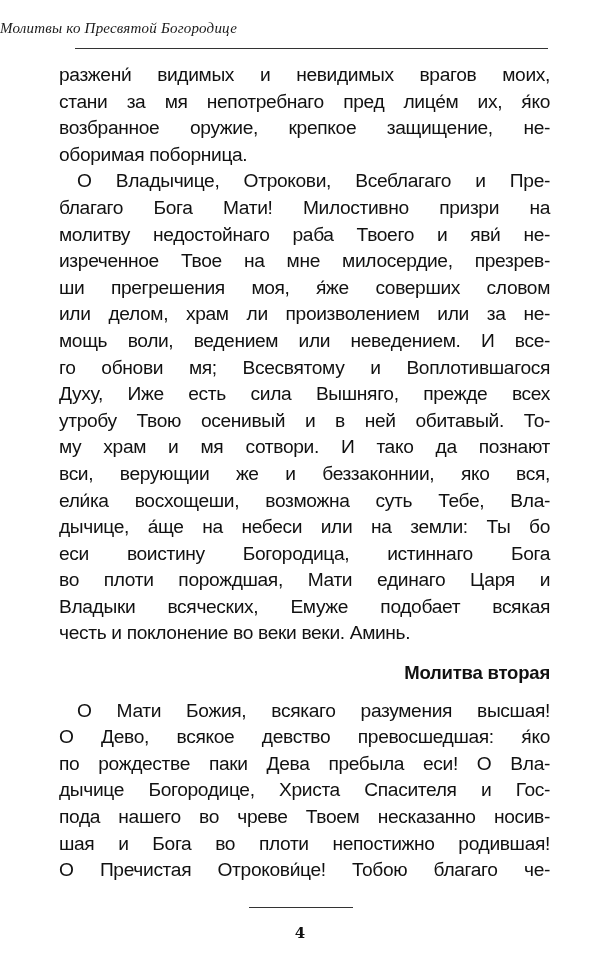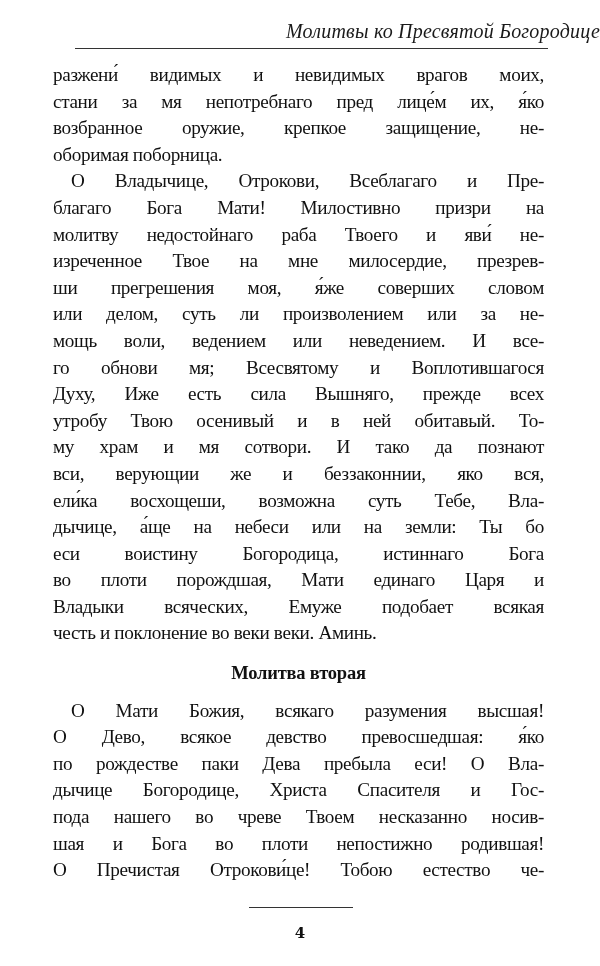--- a/index.html
+++ b/index.html
@@ -3,43 +3,43 @@
 <meta charset="utf-8">
 <style>
   html, body { margin: 0; padding: 0; background: #ffffff; }
   body {
     width: 600px; height: 966px; position: relative; overflow: hidden;
     font-family: "DejaVu Serif", "Liberation Serif", serif;
     color: #111111;
   }
   .running-head {
     position: absolute; left: 0; width: 600px; top: 20px;
-    text-align: right;
+    text-align: left;
     font-family: "Liberation Serif", "DejaVu Serif", serif;
-    font-style: italic; font-size: 20px; letter-spacing: 0.2px;
+    font-style: italic; font-size: 15px; letter-spacing: 0.2px;
     color: #1a1a1a;
   }
   .head-rule {
     position: absolute; left: 75px; width: 473px; top: 48px;
     height: 0; border-top: 1px solid #333;
   }
   .text-block {
-    position: absolute; left: 53px; width: 491px; top: 62px;
-    font-family: Liberation Serif, serif;
+    position: absolute; left: 59px; width: 491px; top: 62px;
+    font-family: Liberation Sans, sans-serif;
     font-size: 19.2px; line-height: 26.6px;
     letter-spacing: -0.35px;
   }
   .line {
     display: block; white-space: nowrap;
     text-align: justify; text-align-last: justify;
   }
   .line.last { text-align-last: left; }
   .line.indent { padding-left: 18px; }
   .section-title {
-    display: block; text-align: center;
+    display: block; text-align: right;
     font-weight: bold; font-size: 18.5px;
     margin-top: 13px; margin-bottom: 11px;
     letter-spacing: -0.2px;
   }
   .foot-rule {
     position: absolute; left: 249px; width: 104px; top: 907px;
     height: 0; border-top: 1px solid #333;
   }
   .page-number {
     position: absolute; left: 0; width: 600px; top: 924px;
@@ -58,21 +58,21 @@
     <span class="line">стани за мя непотребнаго пред лице́м их, я́ко</span>
     <span class="line">возбранное оружие, крепкое защищение, не-</span>
     <span class="line last">оборимая поборница.</span>
   </div>
   <div>
     <span class="line indent">О Владычице, Отрокови, Всеблагаго и Пре-</span>
     <span class="line">благаго Бога Мати! Милостивно призри на</span>
     <span class="line">молитву недостойнаго раба Твоего и яви́ не-</span>
     <span class="line">изреченное Твое на мне милосердие, презрев-</span>
     <span class="line">ши прегрешения моя, я́же соверших словом</span>
-    <span class="line">или делом, суть ли произволением или за не-</span>
+    <span class="line">или делом, храм ли произволением или за не-</span>
     <span class="line">мощь воли, ведением или неведением. И все-</span>
     <span class="line">го обнови мя; Всесвятому и Воплотившагося</span>
     <span class="line">Духу, Иже есть сила Вышняго, прежде всех</span>
     <span class="line">утробу Твою осенивый и в ней обитавый. То-</span>
     <span class="line">му храм и мя сотвори. И тако да познают</span>
     <span class="line">вси, верующии же и беззаконнии, яко вся,</span>
     <span class="line">ели́ка восхощеши, возможна суть Тебе, Вла-</span>
     <span class="line">дычице, а́ще на небеси или на земли: Ты бо</span>
     <span class="line">еси воистину Богородица, истиннаго Бога</span>
     <span class="line">во плоти порождшая, Мати единаго Царя и</span>
@@ -80,18 +80,18 @@
     <span class="line last">честь и поклонение во веки веки. Аминь.</span>
   </div>
   <div class="section-title">Молитва вторая</div>
   <div>
     <span class="line indent">О Мати Божия, всякаго разумения высшая!</span>
     <span class="line">О Дево, всякое девство превосшедшая: я́ко</span>
     <span class="line">по рождестве паки Дева пребыла еси! О Вла-</span>
     <span class="line">дычице Богородице, Христа Спасителя и Гос-</span>
     <span class="line">пода нашего во чреве Твоем несказанно носив-</span>
     <span class="line">шая и Бога во плоти непостижно родившая!</span>
-    <span class="line">О Пречистая Отрокови́це! Тобою естество че-</span>
+    <span class="line">О Пречистая Отрокови́це! Тобою благаго че-</span>
   </div>
 </div>
 
 <div class="foot-rule"></div>
 <div class="page-number">4</div>
 
 </body></html>

